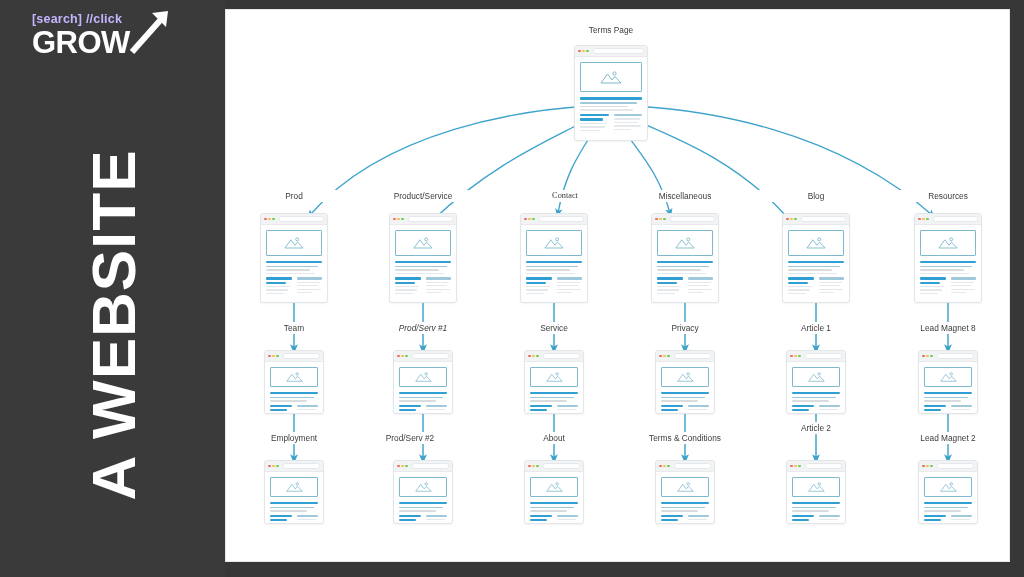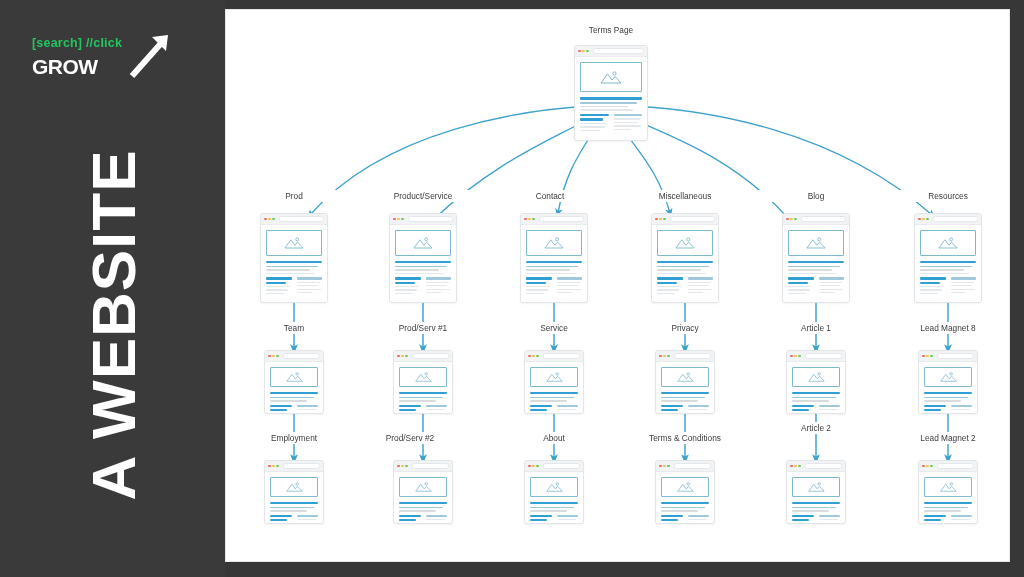--- a/index.html
+++ b/index.html
@@ -15,32 +15,31 @@
   .rail {
     position: absolute; left: 0; top: 0;
     width: 225px; height: 577px;
     background: #3a3a3a;
   }
   .logo-wrap {
     position: absolute; left: 32px; top: 12px;
     width: 160px; height: 56px;
   }
   .logo-top {
-    color: #22c55e;
+    color: #c4b5fd;
     font-size: 12.5px;
     font-weight: bold;
     letter-spacing: .2px;
     line-height: 14px;
     white-space: nowrap;
-    margin-top: 24px;
   }
   .logo-main {
     position: relative;
     color: #ffffff;
-    font-size: 21px;
+    font-size: 31px;
     font-weight: bold;
     letter-spacing: -0.5px;
     line-height: 33px;
     white-space: nowrap;
   }
   .logo-arrow {
     position: absolute; left: 96px; top: -18px;
     width: 46px; height: 46px;
     pointer-events: none;
   }
@@ -358,21 +357,21 @@
               <div class="col">
                 <div class="bar mid" style="height:2.1px;width:100%;"></div>
                 <div class="bar lgray" style="height:1.3px;width:92%;"></div>
                 <div class="bar lgray" style="height:1.3px;width:85%;"></div>
                 <div class="bar lgray" style="height:1.3px;width:95%;"></div>
                 <div class="bar lgray" style="height:1.3px;width:62%;"></div>
               </div>
             </div>
           </div>
         </div>
-        <div class="node-label" style="left:137px; top:312px; width:120px;">Prod/Serv #1</div>
+        <div class="node-label" style="left:137px; top:312px; width:120px;font-style:italic;">Prod/Serv #1</div>
         <div class="card" style="left:167px; top:340px; width:60px; height:64px;">
           <div class="card-chrome">
             <span class="dot r"></span>
             <span class="dot y"></span>
             <span class="dot g"></span>
             <span class="urlbar"></span>
           </div>
           <div class="card-body">
             <div class="hero" style="height:20px;">
               <svg width="17" height="12" viewBox="0 0 22 15">
@@ -422,21 +421,21 @@
                 <div class="bar lgray" style="height:1.3px;width:95%;"></div>
               </div>
               <div class="col">
                 <div class="bar mid" style="height:2.1px;width:100%;"></div>
                 <div class="bar lgray" style="height:1.3px;width:92%;"></div>
                 <div class="bar lgray" style="height:1.3px;width:85%;"></div>
               </div>
             </div>
           </div>
         </div>
-        <div class="node-label" style="left:264px; top:180px; width:120px;">Contact</div>
+        <div class="node-label" style="left:279px; top:180px; width:120px;font-family:Liberation Serif, serif;">Contact</div>
         <div class="card" style="left:294px; top:203px; width:68px; height:90px;">
           <div class="card-chrome">
             <span class="dot r"></span>
             <span class="dot y"></span>
             <span class="dot g"></span>
             <span class="urlbar"></span>
           </div>
           <div class="card-body">
             <div class="hero" style="height:26px;">
               <svg width="20" height="14" viewBox="0 0 22 15">

